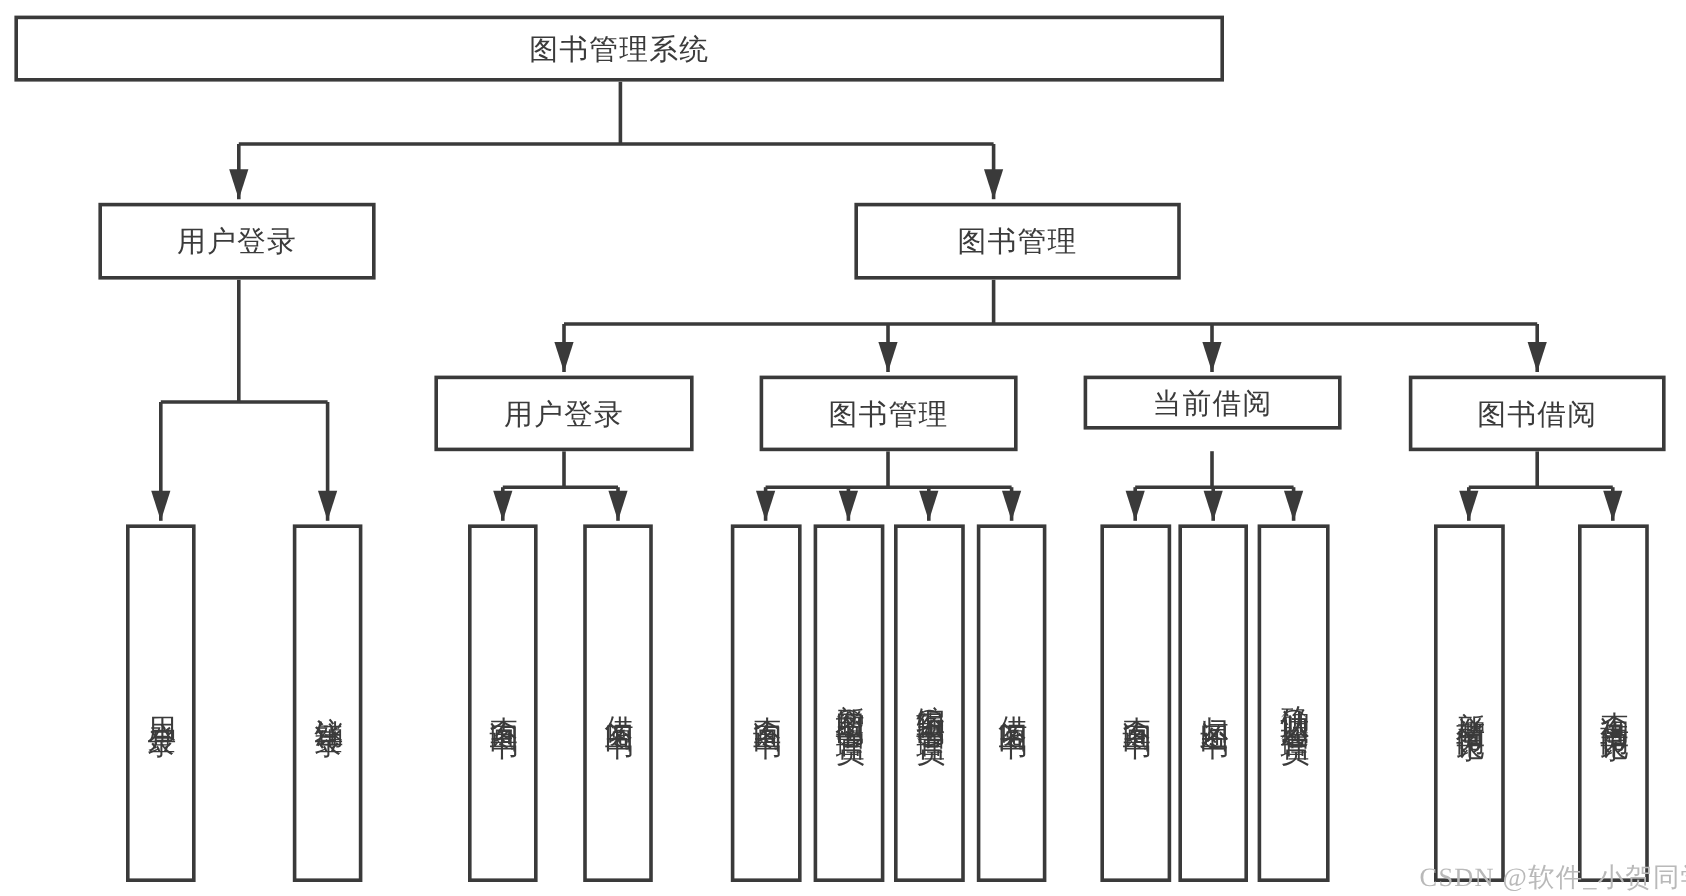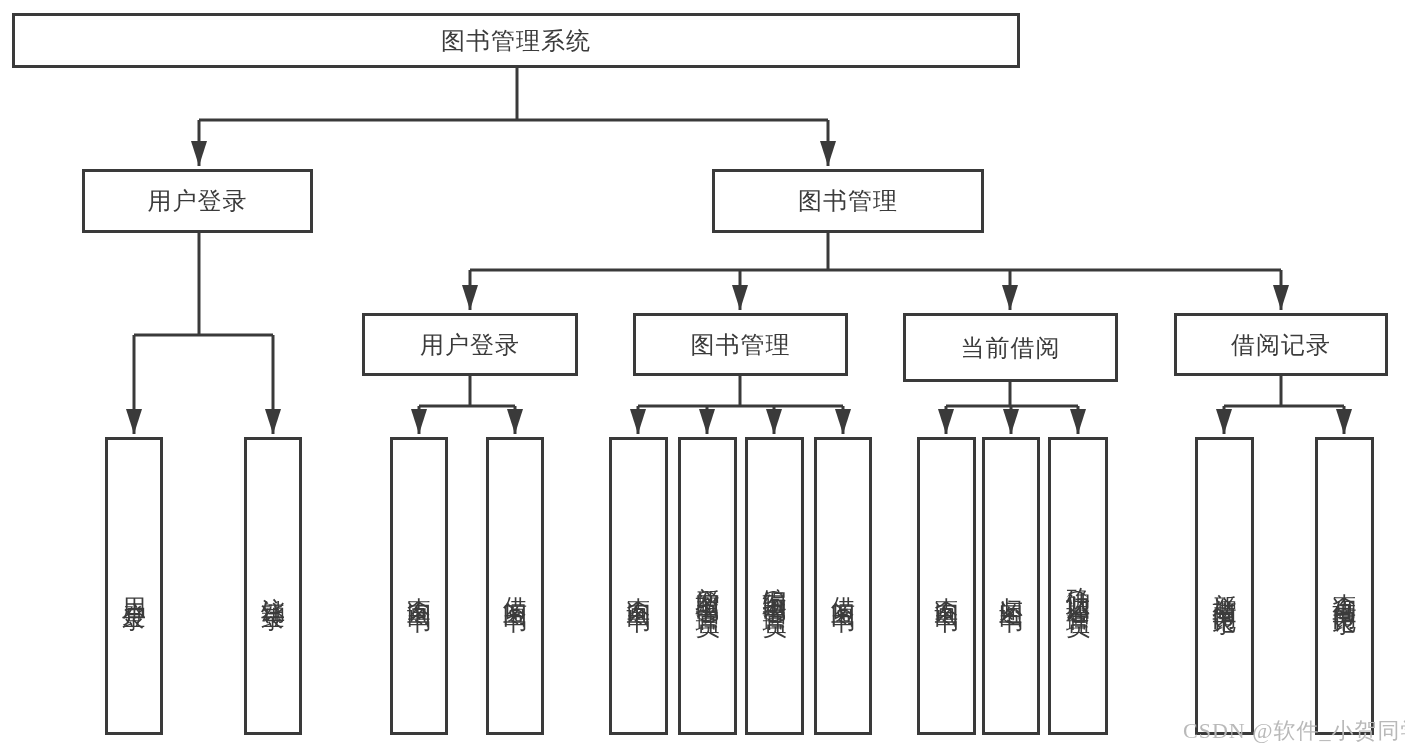--- a/index.html
+++ b/index.html
@@ -114,25 +114,25 @@
   <div class="node" style="left:712px;top:169px;width:272px;height:64px">
     <span>图书管理</span>
   </div>
 
   <div class="node" style="left:362px;top:313px;width:216px;height:63px">
     <span>用户登录</span>
   </div>
   <div class="node" style="left:633px;top:313px;width:215px;height:63px">
     <span>图书管理</span>
   </div>
-  <div class="node" style="left:903px;top:313px;width:215px;height:69px">
+  <div class="node" style="left:903px;top:313px;width:215px;height:45px">
     <span>当前借阅</span>
   </div>
   <div class="node" style="left:1174px;top:313px;width:214px;height:63px">
-    <span>借阅记录</span>
+    <span>图书借阅</span>
   </div>
 
   <div class="node leaf" style="left:105px;top:437px;width:58px;height:298px">
     <span>用户登录</span>
   </div>
   <div class="node leaf" style="left:244px;top:437px;width:58px;height:298px">
     <span>注销登录</span>
   </div>
 
   <div class="node leaf" style="left:390px;top:437px;width:58px;height:298px">

